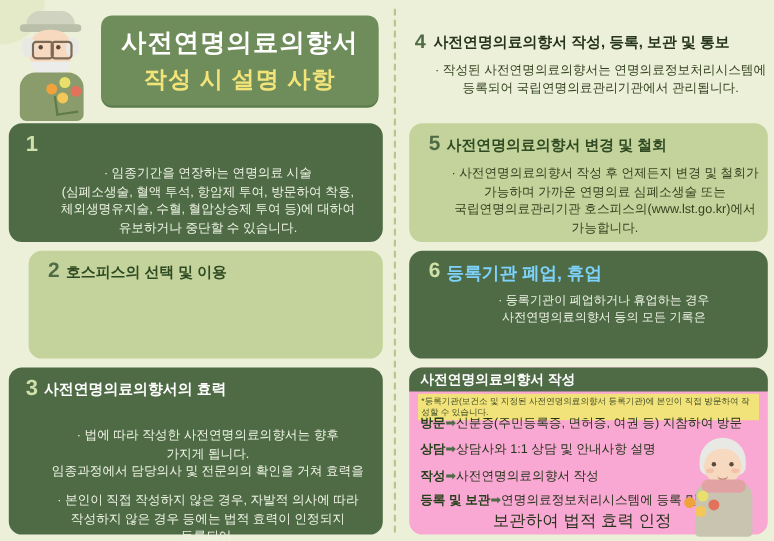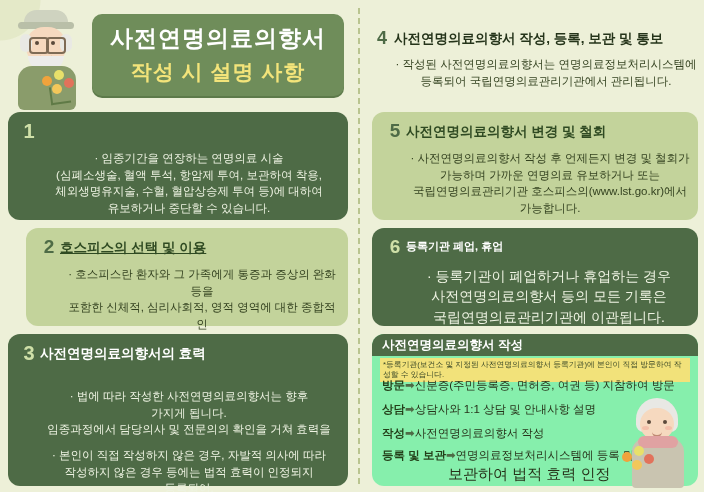--- a/index.html
+++ b/index.html
@@ -87,48 +87,48 @@
   .plain{line-height:1.45;text-align:center;}
 
   
   #card1{left:8px;top:112px;width:340px;height:108px;background:#4e6b46;color:#ffffff;}
   #card1 .num{left:10px;top:8px;width:22px;font-size:20px;color:#cfe0a8;}
   #card1 .c-head{left:32px;top:11px;font-size:13.5px;color:#ffffff;}
   #card1 .c-body{left:28px;top:38px;width:306px;font-size:11.5px;color:#eef3e2;}
 
   #card2{left:26px;top:228px;width:322px;height:98px;background:#c3d39b;color:#2f3d22;}
   #card2 .num{left:12px;top:8px;width:22px;font-size:19px;color:#4e6b46;}
-  #card2 .c-head{left:34px;top:11px;font-size:13.5px;color:#2f4a22;text-decoration:underline;}
+  #card2 .c-head{left:34px;top:11px;font-size:13.5px;color:#2f4a22;}
   #card2 .c-body{left:38px;top:38px;width:276px;font-size:11.5px;color:#33411f;}
 
   #card3{left:8px;top:334px;width:340px;height:152px;background:#4e6b46;color:#ffffff;}
   #card3 .num{left:10px;top:8px;width:22px;font-size:20px;color:#cfe0a8;}
   #card3 .c-head{left:32px;top:11px;font-size:13.5px;color:#ffffff;}
   #card3 .c-body{left:28px;top:38px;width:306px;font-size:11.5px;color:#eef3e2;margin-top:16px;}
 
   
   #card4{left:372px;top:26px;width:326px;height:74px;background:transparent;color:#2f3d22;}
   #card4 .num{left:0px;top:2px;width:20px;font-size:18px;color:#4e6b46;}
   #card4 .c-head{left:22px;top:4px;font-size:13.5px;color:#25341a;}
   #card4 .c-body{left:22px;top:30px;width:304px;font-size:11.5px;color:#33411f;}
 
   #card5{left:372px;top:112px;width:326px;height:108px;background:#c3d39b;color:#2f3d22;}
   #card5 .num{left:12px;top:8px;width:22px;font-size:19px;color:#4e6b46;}
   #card5 .c-head{left:34px;top:11px;font-size:13.5px;color:#2f4a22;}
   #card5 .c-body{left:38px;top:38px;width:280px;font-size:11.5px;color:#33411f;}
 
   #card6{left:372px;top:228px;width:326px;height:98px;background:#4e6b46;color:#ffffff;}
   #card6 .num{left:12px;top:8px;width:22px;font-size:19px;color:#cfe0a8;}
-  #card6 .c-head{left:34px;top:11px;font-size:11px;color:#ffffff;}
-  #card6 .c-body{left:36px;top:38px;width:282px;font-size:14px;color:#eef3e2;}
+  #card6 .c-head{left:34px;top:11px;font-size:16px;color:#7dd3fc;}
+  #card6 .c-body{left:36px;top:38px;width:282px;font-size:11px;color:#eef3e2;}
 
   
   #panel{
     position:absolute;left:372px;top:334px;width:326px;height:152px;
-    background:#86efac;border-radius:12px;box-sizing:border-box;
+    background:#f9a8d4;border-radius:12px;box-sizing:border-box;
   }
   #panel .p-title{
     position:absolute;left:0;top:0;width:100%;height:22px;
     background:#4e6b46;color:#ffffff;border-radius:12px 12px 0 0;
     font-size:12.5px;font-weight:bold;line-height:22px;padding-left:10px;box-sizing:border-box;
   }
   #panel .p-note{
     position:absolute;left:8px;top:24px;width:310px;font-size:7.8px;color:#3c4a28;
     background:#f2e27a;padding:2px 3px;box-sizing:border-box;line-height:1.3;
   }
@@ -172,35 +172,29 @@
 
   <div class="title-box">
     <div class="title-line1">사전연명의료의향서</div>
     <div class="title-line2">작성 시 설명 사항</div>
   </div>
 
   <div class="card" id="card1">
     <div class="num">1</div>
     <div class="c-body">
       <div class="plain">· 임종기간을 연장하는 연명의료 시술</div>
-      <div class="plain">  (심폐소생술, 혈액 투석, 항암제 투여, 보관하여 착용,</div>
+      <div class="plain">  (심폐소생술, 혈액 투석, 항암제 투여, 방문하여 착용,</div>
       <div class="plain">  체외생명유지술, 수혈, 혈압상승제 투여 등)에 대하여</div>
       <div class="plain">  유보하거나 중단할 수 있습니다.</div>
     </div>
   </div>
 
   <div class="card" id="card2">
     <div class="num">2</div>
     <div class="c-head">호스피스의 선택 및 이용</div>
-    <div class="c-body">
-      <div class="plain">· 호스피스란 환자와 그 가족에게 통증과 증상의 완화 등을</div>
-      <div class="plain">  포함한 신체적, 심리사회적, 영적 영역에 대한 종합적인</div>
-      <div class="plain">  평가와 치료를 목적으로 하는 의료서비스로 호스피스</div>
-      <div class="plain">  이용에 관한 의향을 미리 밝혀둘 수 있습니다.</div>
-    </div>
   </div>
 
   <div class="card" id="card3">
     <div class="num">3</div>
     <div class="c-head">사전연명의료의향서의 효력</div>
     <div class="c-body">
       <div class="plain">· 법에 따라 작성한 사전연명의료의향서는 향후</div>
       <div class="plain">  가지게 됩니다.</div>
       <div class="plain">  임종과정에서 담당의사 및 전문의의 확인을 거쳐 효력을</div>
       <div class="plain" style="height:9px"></div>
@@ -217,33 +211,32 @@
       <div class="plain">· 작성된 사전연명의료의향서는 연명의료정보처리시스템에</div>
       <div class="plain">  등록되어 국립연명의료관리기관에서 관리됩니다.</div>
     </div>
   </div>
 
   <div class="card" id="card5">
     <div class="num">5</div>
     <div class="c-head">사전연명의료의향서 변경 및 철회</div>
     <div class="c-body">
       <div class="plain">· 사전연명의료의향서 작성 후 언제든지 변경 및 철회가</div>
-      <div class="plain">  가능하며 가까운 연명의료 유보하거나 또는</div>
+      <div class="plain">  가능하며 가까운 연명의료 심폐소생술 또는</div>
       <div class="plain">  국립연명의료관리기관 호스피스의(www.lst.go.kr)에서</div>
       <div class="plain">  가능합니다.</div>
     </div>
   </div>
 
   <div class="card" id="card6">
     <div class="num">6</div>
     <div class="c-head">등록기관 폐업, 휴업</div>
     <div class="c-body">
       <div class="plain">· 등록기관이 폐업하거나 휴업하는 경우</div>
       <div class="plain">  사전연명의료의향서 등의 모든 기록은</div>
-      <div class="plain">  국립연명의료관리기관에 이관됩니다.</div>
     </div>
   </div>
 
   <div id="panel">
     <div class="p-title">사전연명의료의향서 작성</div>
     <div class="p-note">*등록기관(보건소 및 지정된 사전연명의료의향서 등록기관)에 본인이 직접 방문하여 작성할 수 있습니다.</div>
 
     <div class="prow" id="prow1">
       <b>방문</b><span class="arrow">➡</span><span>신분증(주민등록증, 면허증, 여권 등) 지참하여 방문</span>
     </div>

